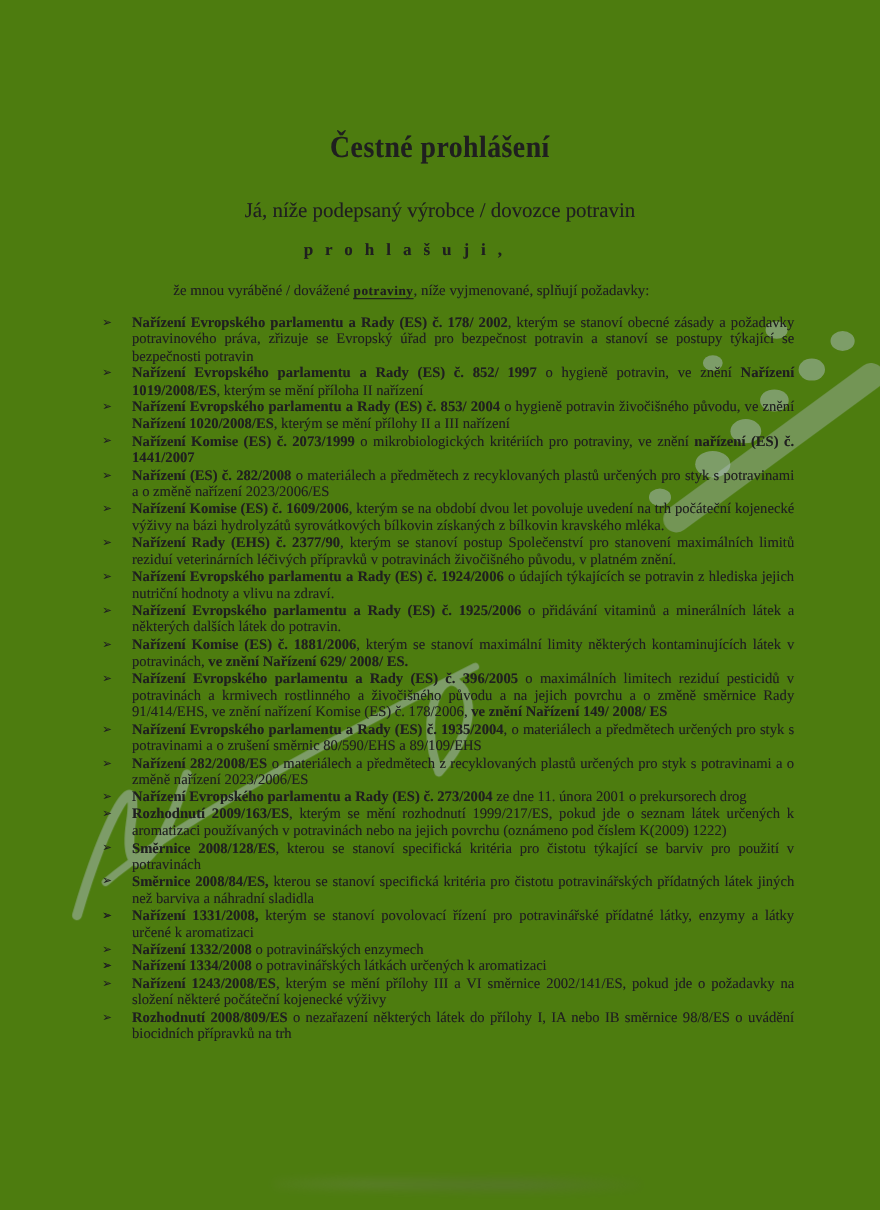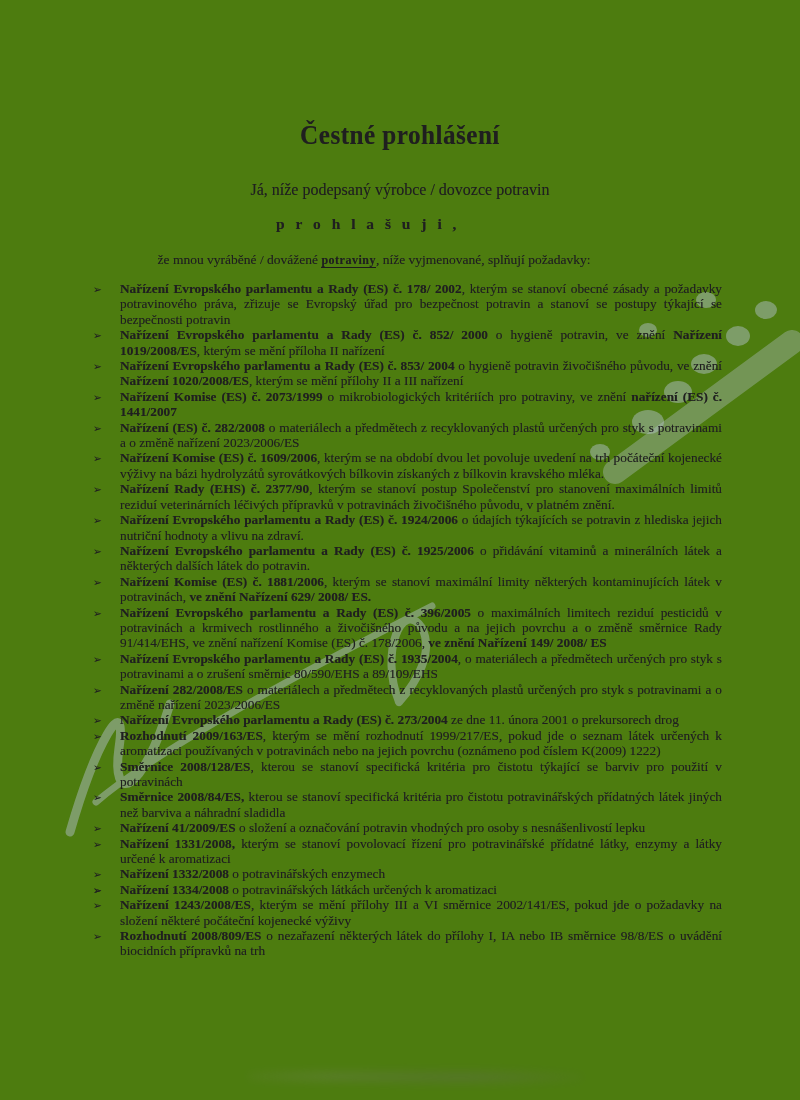--- a/index.html
+++ b/index.html
@@ -12,21 +12,21 @@
     color:#1f1f1f;
   }
   .wm{position:absolute;left:0;top:0;z-index:0;pointer-events:none;}
   .content{position:relative;z-index:1;text-shadow:0 0 .35px rgba(45,45,45,.55);}
   .title{
     margin:0;padding-top:119px;
     text-align:center;
     font-size:28px;font-weight:bold;
   }
   .title .tin{display:inline-block;transform:scaleX(.9);letter-spacing:.5px;}
-  .intro{margin:30px 12px 0;text-align:center;font-size:16px;}
+  .intro{margin:30px 12px 0;text-align:center;font-size:19px;}
   .declare{
     margin:16px 0 0;text-align:center;
     font-size:15.5px;font-weight:bold;letter-spacing:3.5px;
     transform:translateX(-32px);
   }
   .preamble{
     margin:16px 0 0;text-align:center;
     font-size:13.5px;line-height:22px;
     transform:translateX(-26px);
   }
@@ -81,37 +81,37 @@
     <h1 class="title"><span class="tin">Čestné prohlášení</span></h1>
 
     <p class="intro">Já, níže podepsaný výrobce / dovozce potravin</p>
 
     <p class="declare">p r o h l a š u j i ,</p>
 
     <p class="preamble"><span>že mnou vyráběné / dovážené </span><span class="kw">potraviny</span><span>,  níže vyjmenované, splňují požadavky:</span></p>
 
     <div class="list">
         <div class="item"><span class="bullet">➢</span><span><span class="b">Nařízení Evropského parlamentu a Rady (ES) č. 178/ 2002</span><span>, kterým se stanoví obecné zásady a požadavky potravinového práva, zřizuje se Evropský úřad pro bezpečnost potravin a stanoví se postupy týkající se bezpečnosti potravin</span></span></div>
-        <div class="item"><span class="bullet">➢</span><span><span class="b">Nařízení Evropského parlamentu a Rady (ES) č. 852/ 2000</span><span> o hygieně potravin, ve znění </span><span class="b">Nařízení 1019/2008/ES</span><span>, kterým se mění příloha II nařízení</span></span></div>
+        <div class="item"><span class="bullet">➢</span><span><span class="b">Nařízení Evropského parlamentu a Rady (ES) č. 852/ 1997</span><span> o hygieně potravin, ve znění </span><span class="b">Nařízení 1019/2008/ES</span><span>, kterým se mění příloha II nařízení</span></span></div>
         <div class="item"><span class="bullet">➢</span><span><span class="b">Nařízení Evropského parlamentu a Rady (ES) č. 853/ 2004</span><span> o hygieně potravin živočišného původu, ve znění </span><span class="b">Nařízení 1020/2008/ES</span><span>, kterým se mění přílohy II a III nařízení</span></span></div>
         <div class="item"><span class="bullet">➢</span><span><span class="b">Nařízení Komise (ES) č. 2073/1999</span><span> o mikrobiologických kritériích pro potraviny, ve znění </span><span class="b">nařízení (ES) č. 1441/2007</span></span></div>
         <div class="item"><span class="bullet">➢</span><span><span class="b">Nařízení (ES) č. 282/2008</span><span> o materiálech a předmětech z recyklovaných plastů určených pro styk s potravinami a o změně nařízení 2023/2006/ES</span></span></div>
         <div class="item"><span class="bullet">➢</span><span><span class="b">Nařízení Komise (ES) č. 1609/2006</span><span>, kterým se na období dvou let povoluje uvedení na trh počáteční kojenecké výživy na bázi hydrolyzátů syrovátkových bílkovin získaných z bílkovin kravského mléka.</span></span></div>
         <div class="item"><span class="bullet">➢</span><span><span class="b">Nařízení Rady (EHS) č. 2377/90</span><span>, kterým se stanoví postup Společenství pro stanovení maximálních limitů reziduí veterinárních léčivých přípravků v potravinách živočišného původu, v platném znění.</span></span></div>
         <div class="item"><span class="bullet">➢</span><span><span class="b">Nařízení Evropského parlamentu a Rady (ES) č. 1924/2006</span><span>  o údajích týkajících se potravin z hlediska jejich nutriční hodnoty a vlivu na zdraví.</span></span></div>
         <div class="item"><span class="bullet">➢</span><span><span class="b">Nařízení Evropského parlamentu a Rady (ES) č. 1925/2006</span><span>  o přidávání vitaminů a minerálních látek a některých dalších látek do potravin.</span></span></div>
         <div class="item"><span class="bullet">➢</span><span><span class="b">Nařízení Komise (ES) č. 1881/2006</span><span>, kterým se stanoví maximální limity některých kontaminujících látek v potravinách, </span><span class="b">ve znění Nařízení 629/ 2008/ ES.</span></span></div>
         <div class="item"><span class="bullet">➢</span><span><span class="b">Nařízení Evropského parlamentu a Rady (ES) č. 396/2005</span><span> o maximálních limitech reziduí pesticidů v potravinách a krmivech rostlinného a živočišného původu a na jejich povrchu a o změně směrnice Rady 91/414/EHS, ve znění nařízení Komise (ES) č. 178/2006, </span><span class="b">ve znění Nařízení 149/ 2008/ ES</span></span></div>
         <div class="item"><span class="bullet">➢</span><span><span class="b">Nařízení Evropského parlamentu a Rady (ES) č. 1935/2004</span><span>, o materiálech a předmětech určených pro styk s potravinami a o zrušení směrnic 80/590/EHS a 89/109/EHS</span></span></div>
         <div class="item"><span class="bullet">➢</span><span><span class="b">Nařízení 282/2008/ES</span><span> o materiálech a předmětech z recyklovaných plastů určených pro styk s potravinami a o změně nařízení 2023/2006/ES</span></span></div>
         <div class="item"><span class="bullet">➢</span><span><span class="b">Nařízení Evropského parlamentu a Rady (ES) č. 273/2004</span><span> ze dne 11. února 2001 o prekursorech drog</span></span></div>
         <div class="item"><span class="bullet">➢</span><span><span class="b">Rozhodnutí 2009/163/ES</span><span>, kterým se mění rozhodnutí 1999/217/ES, pokud jde o seznam látek určených k aromatizaci používaných v potravinách nebo na jejich povrchu (oznámeno pod číslem K(2009) 1222)</span></span></div>
         <div class="item"><span class="bullet">➢</span><span><span class="b">Směrnice 2008/128/ES</span><span>, kterou se stanoví specifická kritéria pro čistotu týkající se barviv pro použití v potravinách</span></span></div>
         <div class="item"><span class="bullet">➢</span><span><span class="b">Směrnice 2008/84/ES,</span><span> kterou se stanoví specifická kritéria pro čistotu potravinářských přídatných látek jiných než barviva a náhradní sladidla</span></span></div>
-        <div class="item"><span class="bullet">➢</span><span><span class="b">Nařízení 41/2009/ES</span><span> o složení a označování potravin vhodných pro osoby s nesnášenlivostí lepku</span></span></div>
+        <div class="item"><span class="bullet">➢</span></div>
         <div class="item"><span class="bullet">➢</span><span><span class="b">Nařízení 1331/2008,</span><span> kterým se stanoví povolovací řízení pro potravinářské přídatné látky, enzymy a látky určené k aromatizaci</span></span></div>
         <div class="item"><span class="bullet">➢</span><span><span class="b">Nařízení 1332/2008</span><span> o potravinářských enzymech</span></span></div>
         <div class="item"><span class="bullet">➢</span></div>
         <div class="item"><span class="bullet">➢</span><span><span class="b">Nařízení 1334/2008</span><span> o potravinářských látkách určených k aromatizaci</span></span></div>
         <div class="item"><span class="bullet">➢</span><span><span class="b">Nařízení 1243/2008/ES</span><span>, kterým se mění přílohy III a VI směrnice 2002/141/ES, pokud jde o požadavky na složení některé počáteční kojenecké výživy</span></span></div>
         <div class="item"><span class="bullet">➢</span><span><span class="b">Rozhodnutí 2008/809/ES</span><span>  o nezařazení  některých  látek  do  přílohy  I,  IA  nebo  IB  směrnice  98/8/ES o uvádění biocidních přípravků na trh</span></span></div>
       </div>
   </div>
 
   <div class="smudge"></div>

